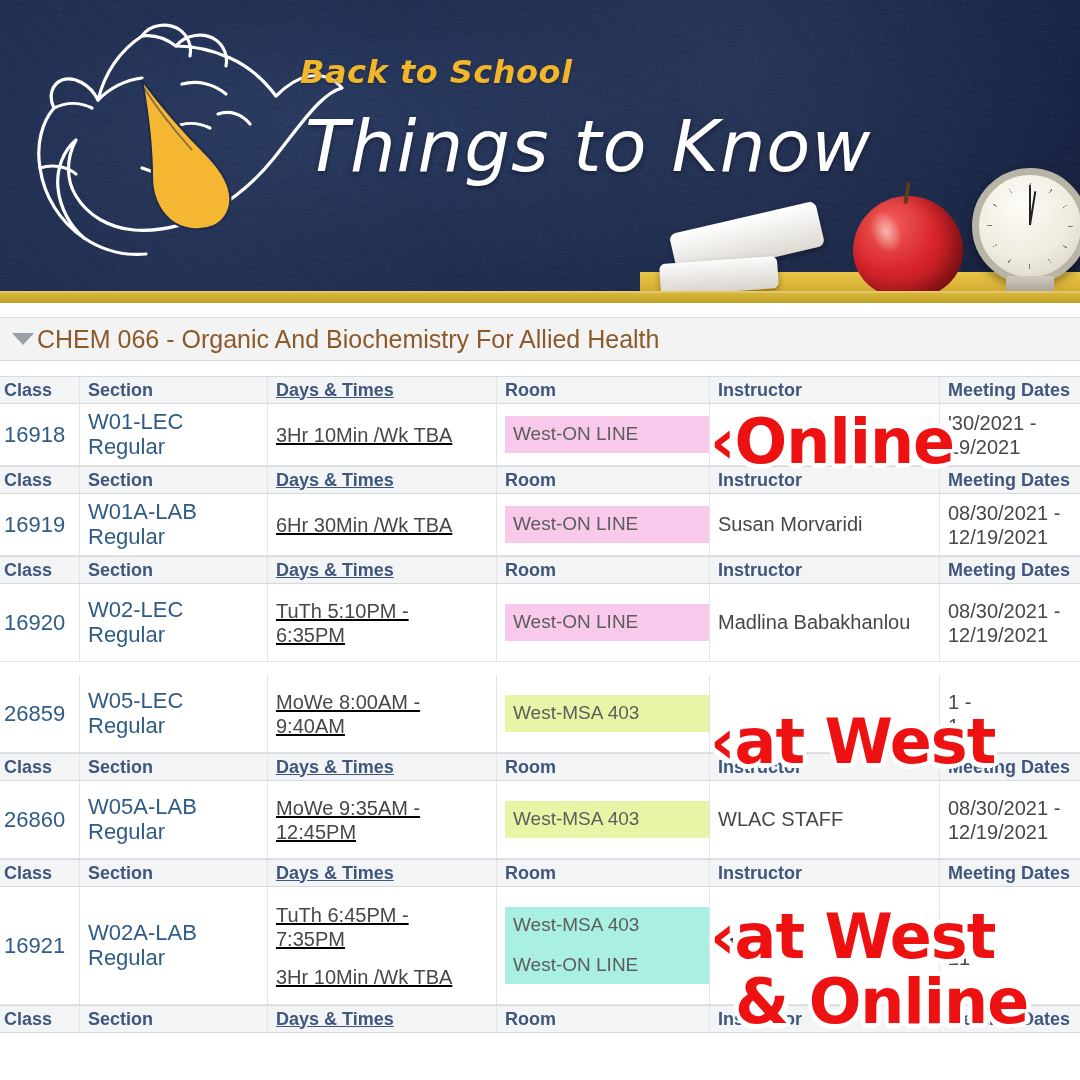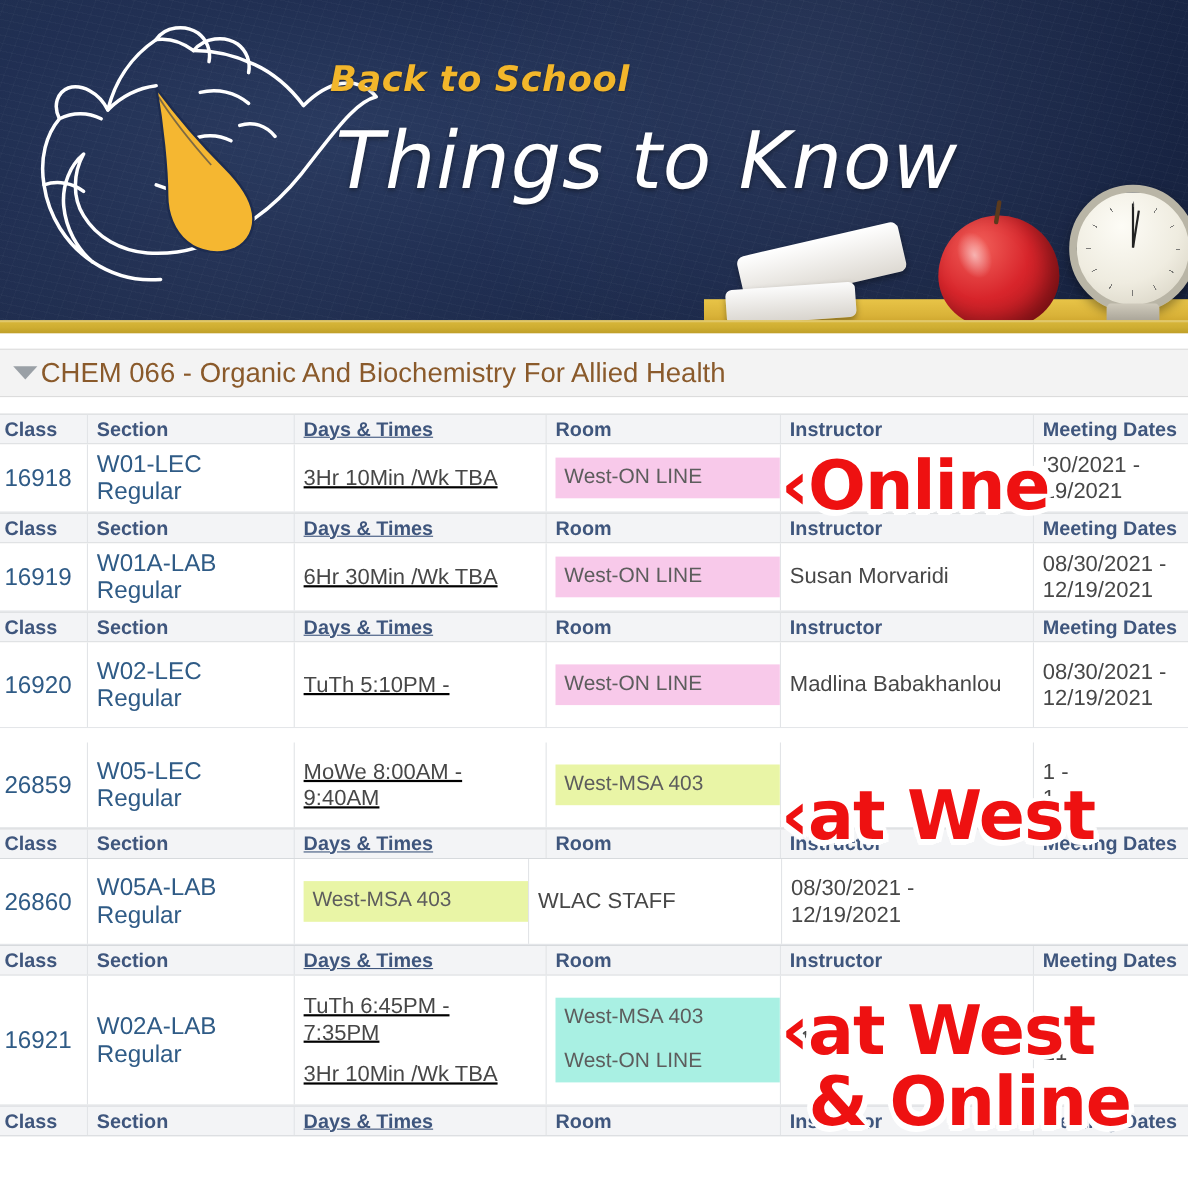--- a/index.html
+++ b/index.html
@@ -334,20 +334,21 @@
       </div>
       <div class="cell c-section">
         <div class="v-section">
           <div>W02-LEC</div>
           <div>Regular</div>
         </div>
       </div>
       <div class="cell c-days">
         <div class="v-days">
           <div>TuTh 5:10PM -</div>
+          <div>6:35PM</div>
         </div>
       </div>
       <div class="cell c-room">
         <span class="room-hl hl-pink"><span>West-ON LINE</span></span>
       </div>
       <div class="cell c-instr">
         <div class="v-instr">Madlina Babakhanlou</div>
       </div>
       <div class="cell c-dates">
         <div class="v-dates">
@@ -395,20 +396,26 @@
       <div class="cell c-dates">Meeting Dates</div>
     </div>
     <div class="band row" style="min-height: 78px;">
       <div class="cell c-class">
         <div class="v-class">26860</div>
       </div>
       <div class="cell c-section">
         <div class="v-section">
           <div>W05A-LAB</div>
           <div>Regular</div>
+        </div>
+      </div>
+      <div class="cell c-days">
+        <div class="v-days">
+          <div>MoWe 9:35AM -</div>
+          <div>12:45PM</div>
         </div>
       </div>
       <div class="cell c-room">
         <span class="room-hl hl-lime"><span>West-MSA 403</span></span>
       </div>
       <div class="cell c-instr">
         <div class="v-instr">WLAC STAFF</div>
       </div>
       <div class="cell c-dates">
         <div class="v-dates">

